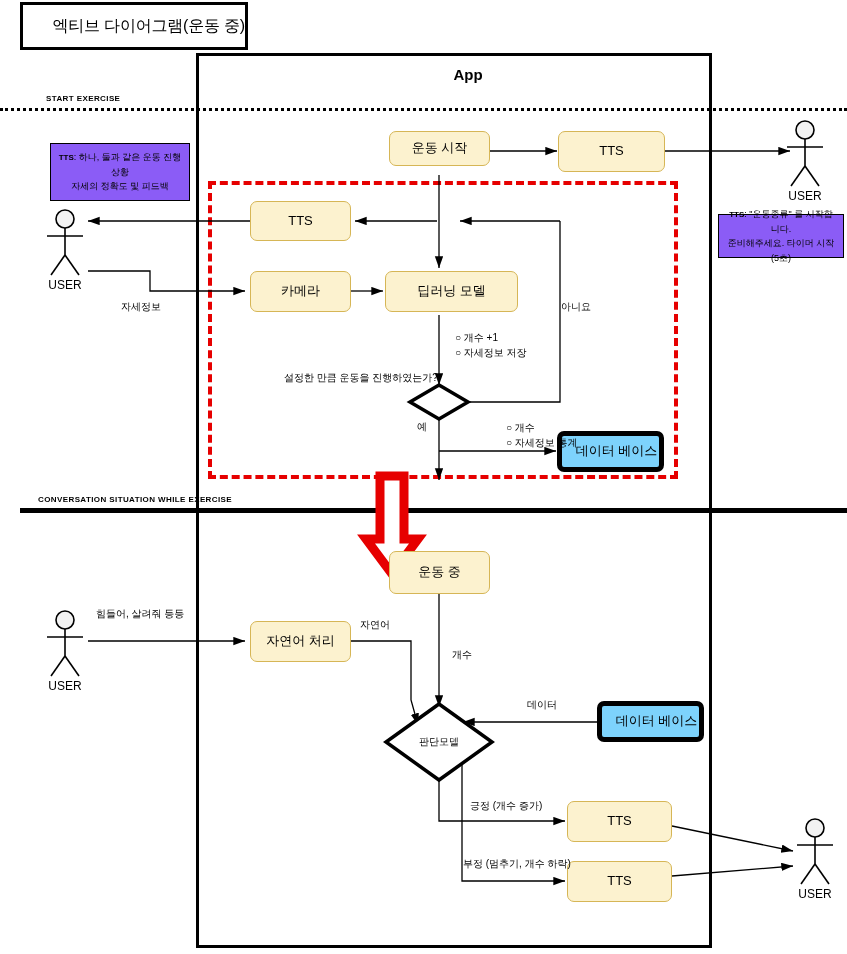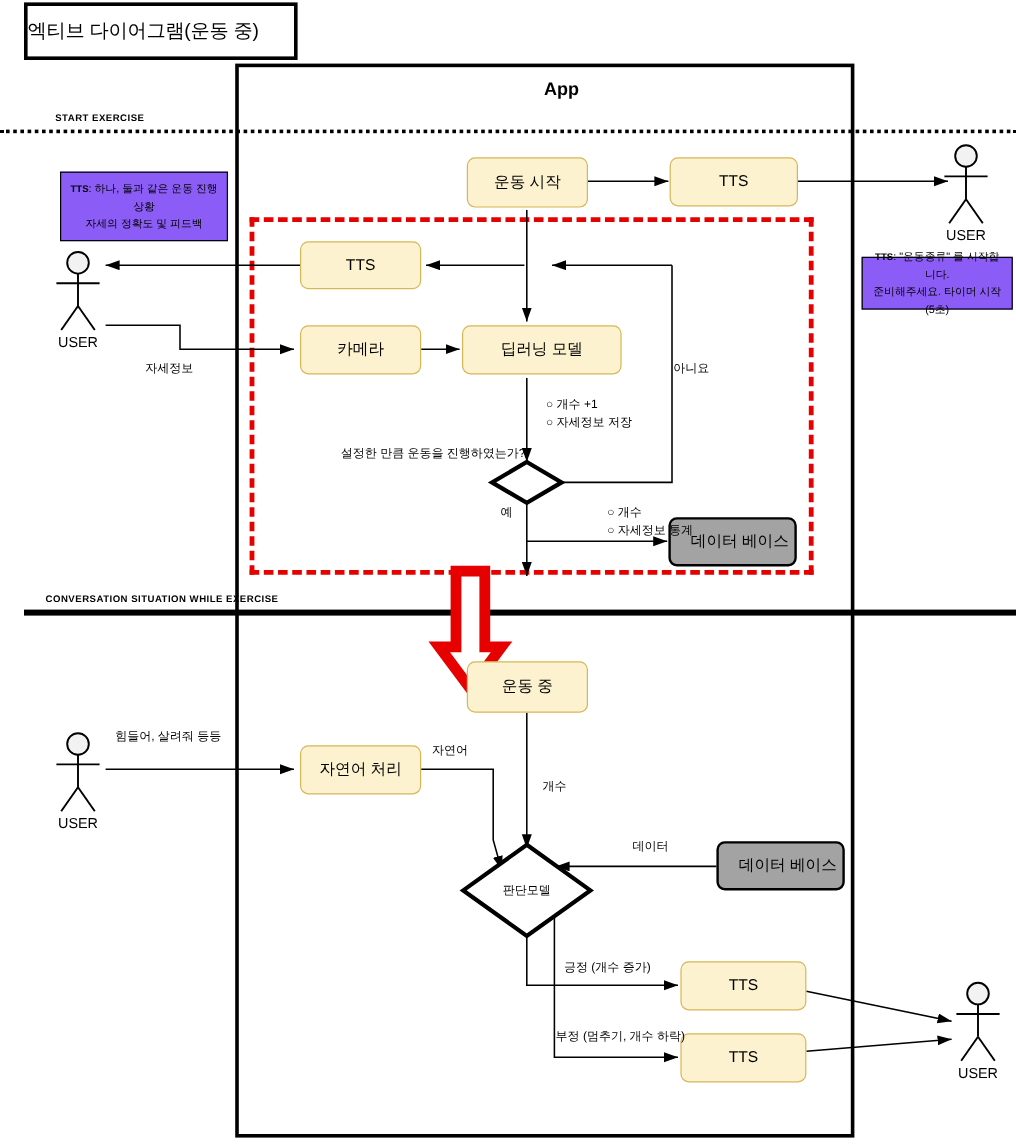--- a/index.html
+++ b/index.html
@@ -18,21 +18,21 @@
     overflow: hidden;
   }
   .abs { position: absolute; }
 
   
   #diagram-title {
     left: 20px; top: 2px;
     width: 222px; height: 42px;
     border: 3px solid #000000;
     background: #ffffff;
-    display: flex; align-items: center; justify-content: flex-start;
+    display: flex; align-items: center; justify-content: flex-end;
     font-size: 16px; color: #000000;
     letter-spacing: -0.2px;
   }
 
   
   #app-container {
     left: 196px; top: 53px;
     width: 516px; height: 895px;
     border: 3px solid #000000;
     background: transparent;
@@ -75,21 +75,21 @@
 
   
   .node {
     box-sizing: border-box;
     border-radius: 7px;
     display: flex; align-items: center; justify-content: center;
     font-size: 13px; color: #000000; text-align: center;
     line-height: 1.25;
   }
   .node.process { background: #fcf2cf; border: 1px solid #d6b656; }
-  .node.db      { background: #a3a3a3; border: 2px solid #000000; padding-left: 12px; }
+  .node.db      { background: #7dd3fc; border: 5px solid #000000; padding-left: 12px; }
 
   
   .note {
     box-sizing: border-box;
     border: 1px solid #000000;
     background: #8b5cf6;
     font-size: 9px; color: #000000;
     text-align: center;
     display: flex; flex-direction: column;
     align-items: center; justify-content: center;
@@ -235,21 +235,21 @@
     <div>자세의 정확도 및 피드백</div>
   </div>
 
   <div class="abs note" style="left:718px; top:214px; width:126px; height:44px;">
     <div>
       <b>TTS</b><span>: "운동종류" 를 시작합니다.</span>
     </div>
     <div>준비해주세요. 타이머 시작 (5초)</div>
   </div>
 
-  <div class="abs node process" style="left:389px; top:131px; width:101px; height:42px;">
+  <div class="abs node process" style="left:389px; top:131px; width:101px; height:35px;">
     <span>운동 시작</span>
   </div>
 
   <div class="abs node process" style="left:558px; top:131px; width:107px; height:41px;">
     <span>TTS</span>
   </div>
 
   <div class="abs node process" style="left:250px; top:201px; width:101px; height:40px;">
     <span>TTS</span>
   </div>

